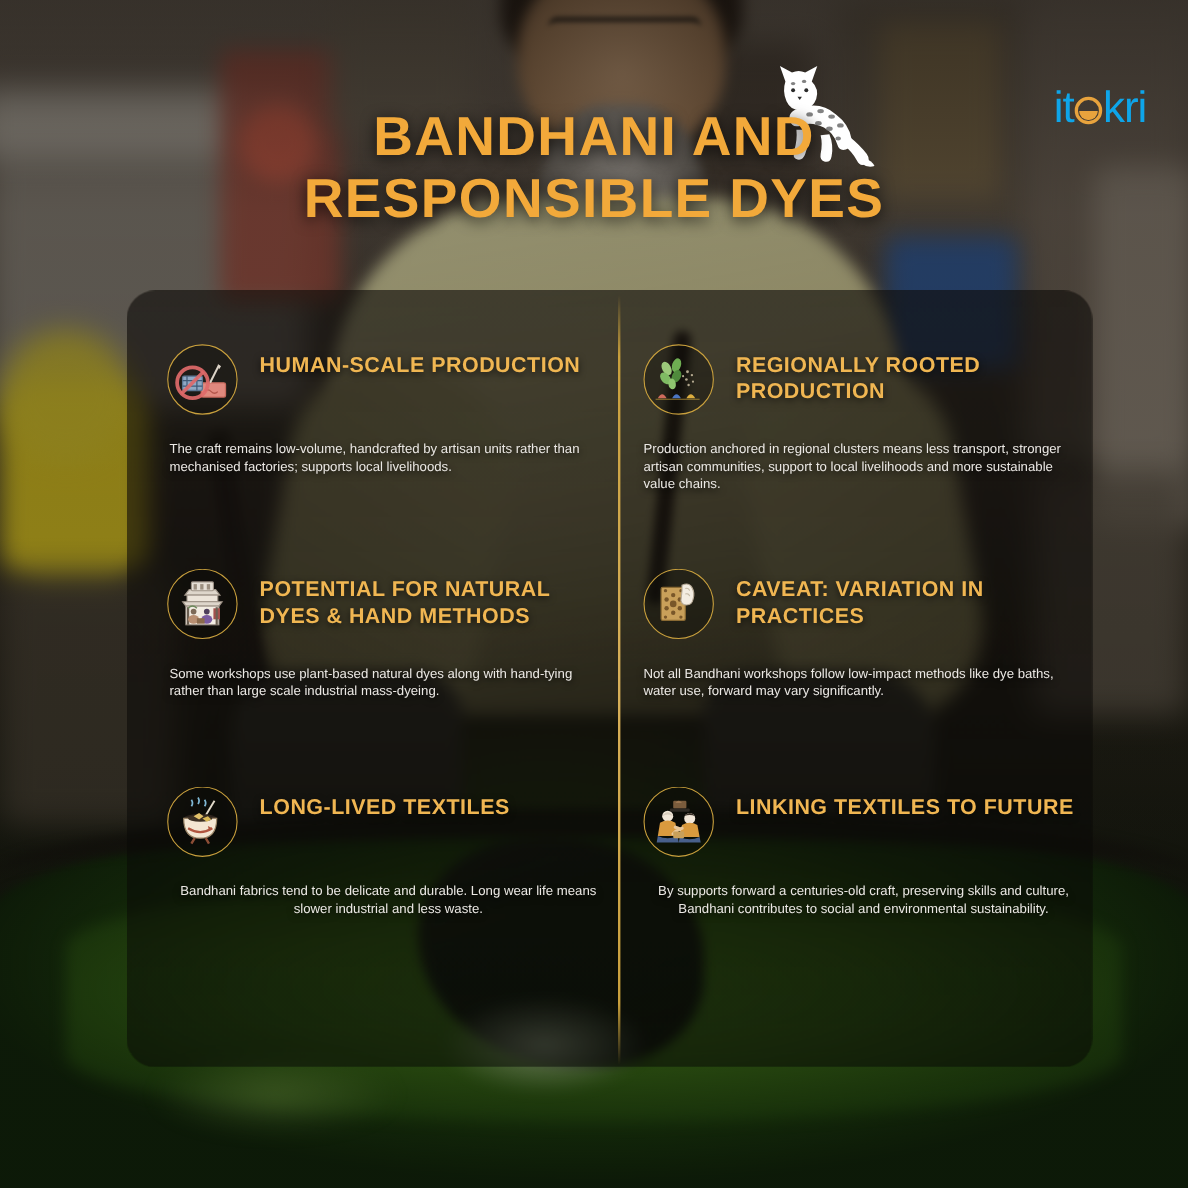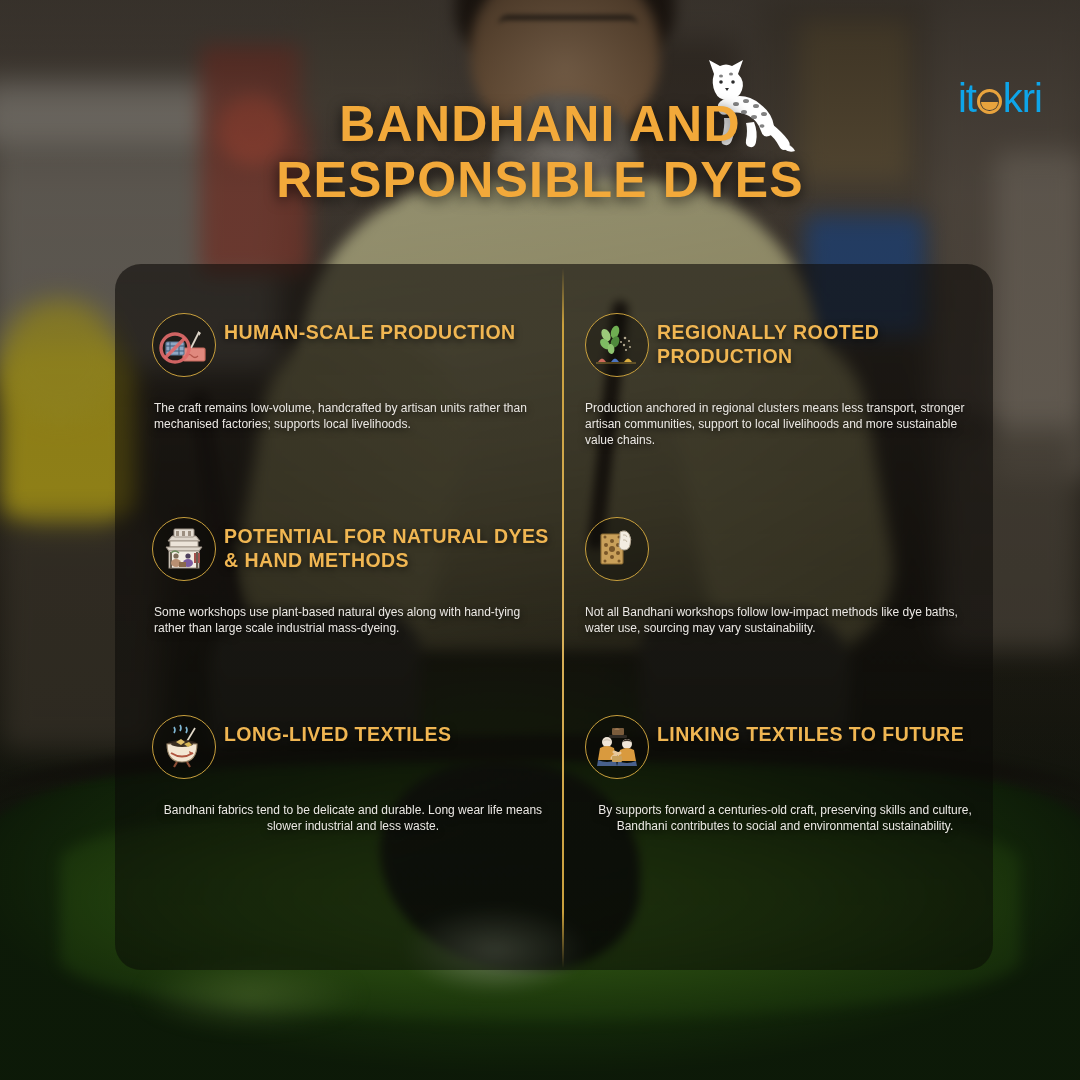--- a/index.html
+++ b/index.html
@@ -164,21 +164,21 @@
     background:linear-gradient(180deg, rgba(16,13,10,.62) 0%, rgba(12,10,8,.58) 45%, rgba(8,9,6,.52) 100%);
     border-radius:26px;
     backdrop-filter:blur(1px);
   }
   .divider{
     position:absolute; left:562px; top:268px; width:2px; height:700px;
     background:linear-gradient(180deg, rgba(201,154,61,0) 0%, #c9a03d 8%, #d8b05a 50%, #c9a03d 92%, rgba(201,154,61,0) 100%);
   }
 
   .item{ position:absolute; width:400px; }
-  .item .head{ display:flex; align-items:flex-start; gap:8px; }
+  .item .head{ display:flex; align-items:flex-start; gap:20px; }
   .ring{
     flex:0 0 auto; width:64px; height:64px; border-radius:50%;
     border:1.6px solid #c9a03d;
     display:flex; align-items:center; justify-content:center;
     overflow:hidden; background:rgba(10,8,6,.35);
   }
   .ring svg{ display:block; }
   .item h3{
     margin-top:8px;
     font-size:19.5px; font-weight:700; letter-spacing:.45px; line-height:1.22;
@@ -378,22 +378,23 @@
               <circle cx="28" cy="31" r="2"></circle>
             <circle cx="15" cy="15" r="1.5"></circle>
               <circle cx="29" cy="15" r="1.5"></circle>
             <circle cx="15" cy="39" r="1.5"></circle>
               <circle cx="29" cy="39" r="1.5"></circle>
           </g>
           <path d="M30 10 q6 -3 9 2 q3 5 1 11 q-1 5 -6 5 q-4 0 -5 -4 l1 -9 z" fill="#f3ece1" stroke="#b5a894" stroke-width="1"></path>
           <path d="M33 13 q3 -1 4 2 M33 18 q3 -1 4 2" stroke="#c3b7a3" stroke-width="1" fill="none"></path>
         </svg>
       </span>
-    </div>
-    <p>Not all Bandhani workshops follow low-impact methods like dye baths, water use, sourcing may vary sustainability.</p>
+      <h3>CAVEAT: VARIATION IN PRACTICES</h3>
+    </div>
+    <p>Not all Bandhani workshops follow low-impact methods like dye baths, water use, forward may vary significantly.</p>
   </div>
 
   <div class="item col-l row-3">
     <div class="head">
       <span class="ring">
         <svg width="54" height="54" viewBox="0 0 54 54">
           <g stroke="#7fb7d4" stroke-width="1.6" fill="none">
             <path d="M17 13 q2 -3 0 -6"></path>
               <path d="M23 11 q2 -3 0 -6"></path>
               <path d="M29 13 q2 -3 0 -6"></path>

